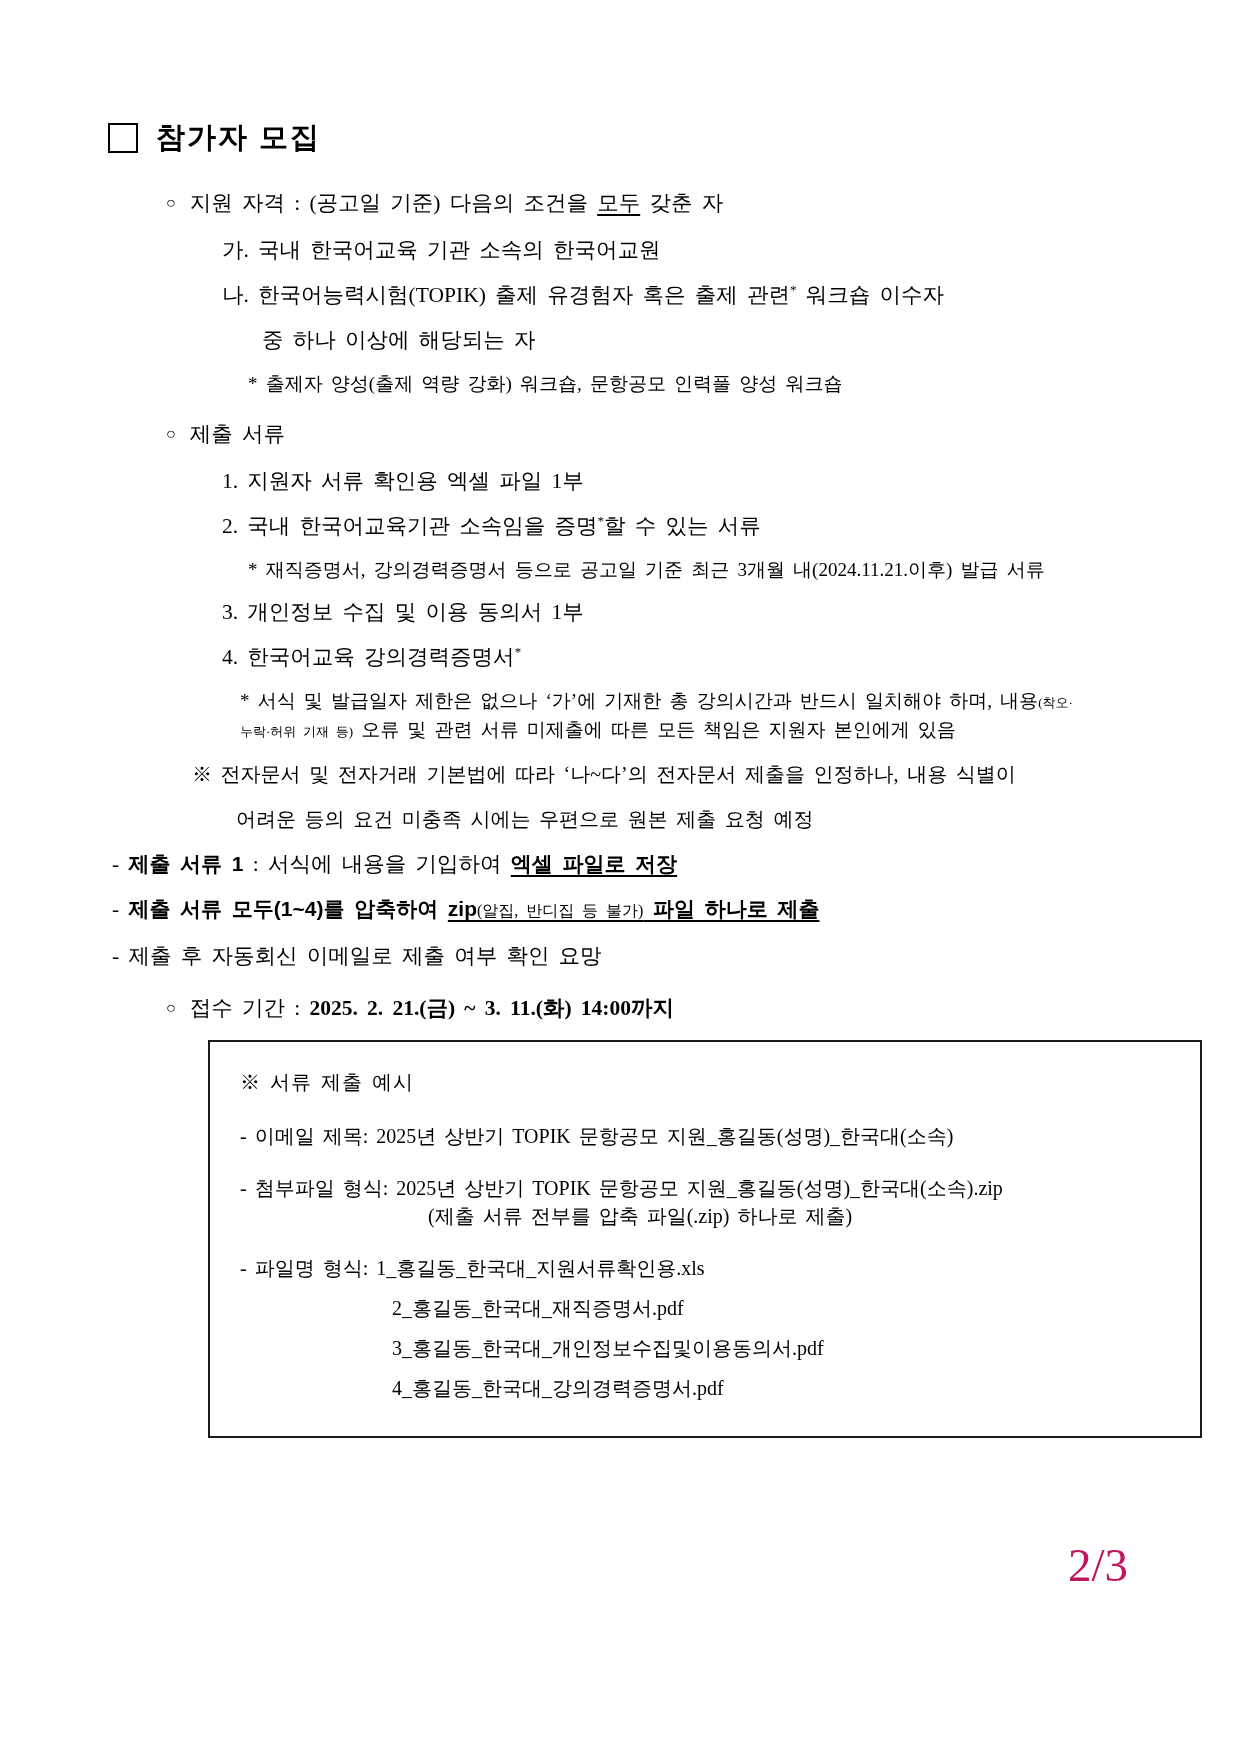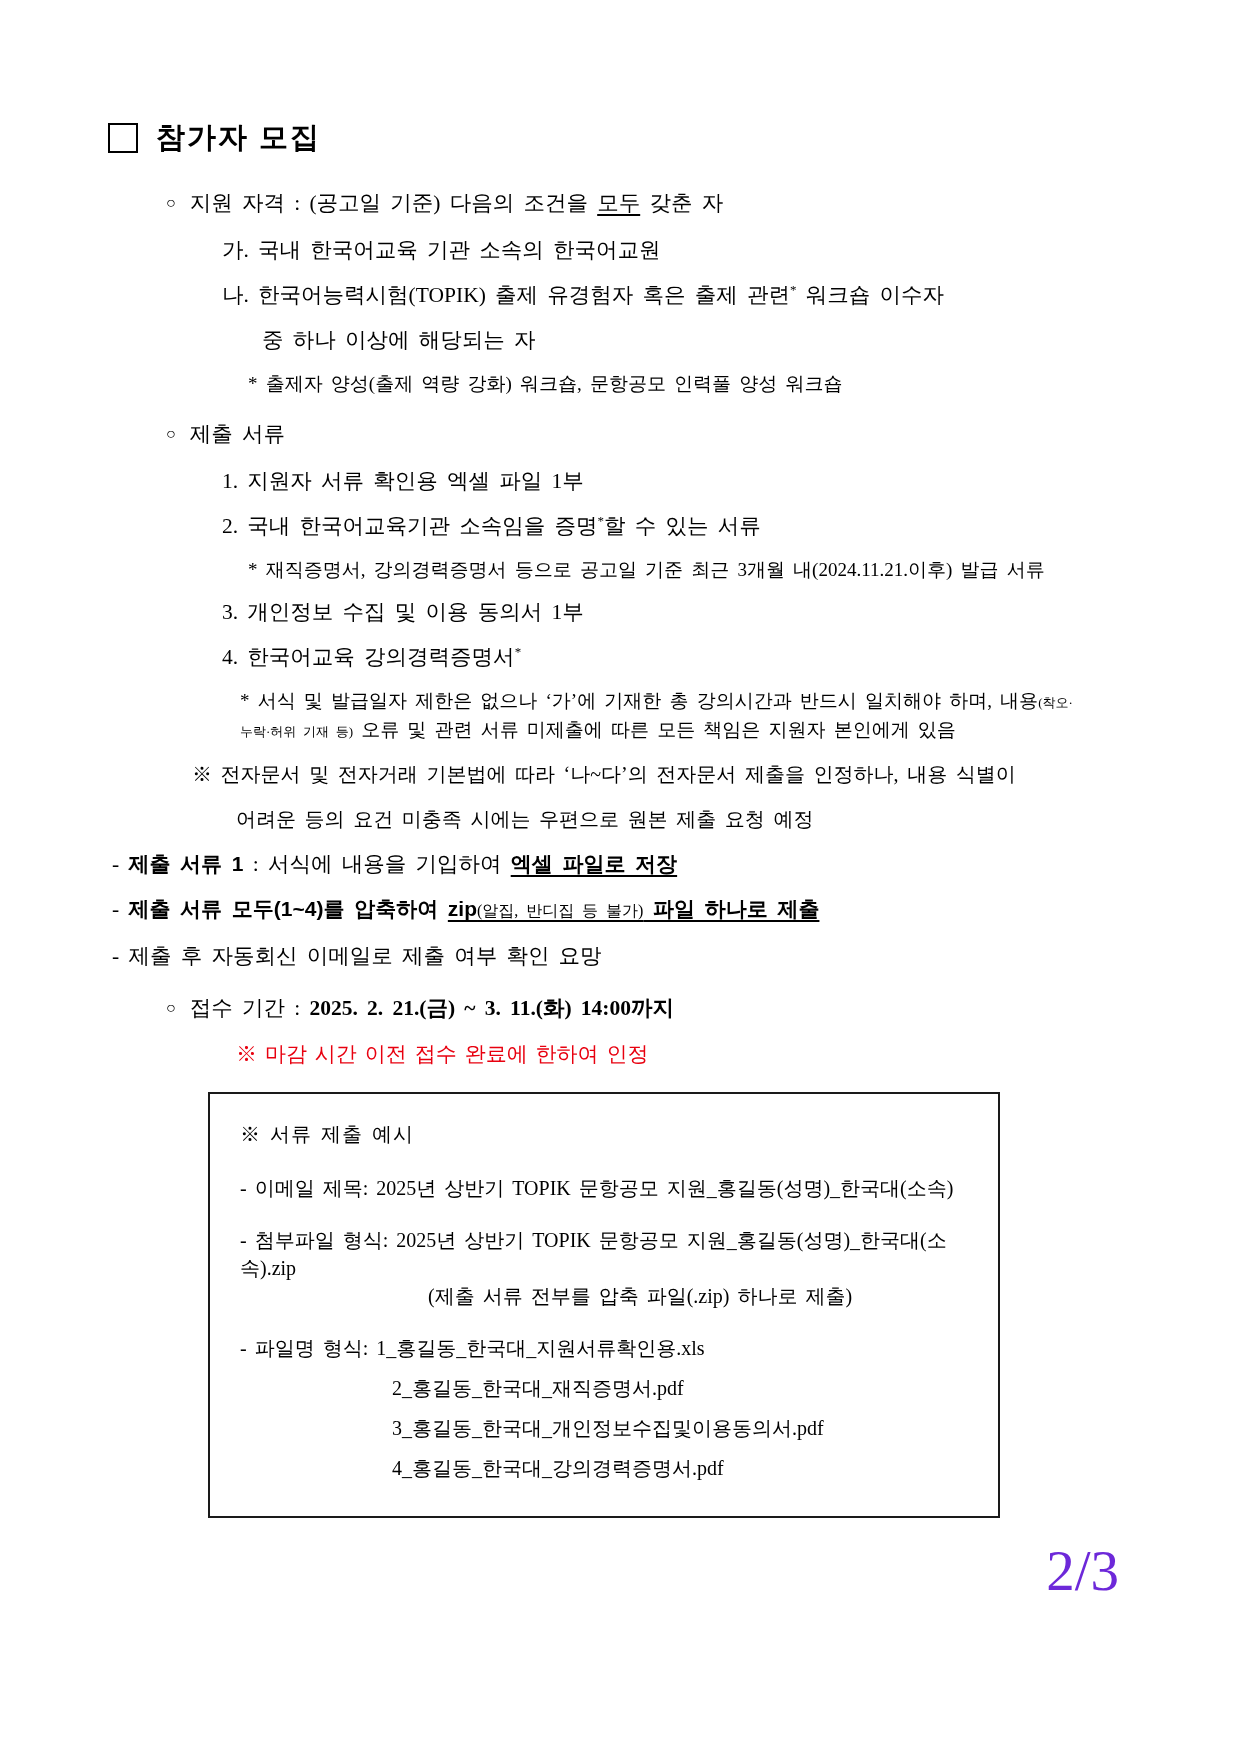--- a/index.html
+++ b/index.html
@@ -38,36 +38,36 @@
   .gb { font-family:"Liberation Sans", sans-serif; font-weight:bold; font-size:21px; }
   .small { font-size:16px; }
   .smallnote { font-size:13px; }
   .red-note {
     margin-left:236px; margin-bottom:24px;
     font-family:"Liberation Sans", sans-serif;
     font-size:21px; color:#e8000f; word-spacing:0.1em;
   }
   
   .example-box {
-    margin-left:208px; width:792px; box-sizing:border-box;
+    margin-left:208px; width:994px; box-sizing:border-box;
     border:2px solid #1a1a1a;
     padding:26px 30px 34px 30px;
     font-size:20px;
   }
   .ebx-line { line-height:28px; word-spacing:0.15em; }
   .ebx-head { margin-bottom:26px; letter-spacing:1px; }
   .ebx-item { margin-bottom:24px; }
   .ebx-note { margin-left:188px; }
   .ebx-file { margin-left:152px; margin-top:12px; }
   .ebx-first-file { display:inline; }
   
   .pagenum {
-    position:absolute; top:1538px; right:121px;
+    position:absolute; top:1538px; right:112px;
     font-family:"Liberation Serif", serif;
-    font-size:57px; color:#6d28d9; font-style:normal;
+    font-size:47px; color:#be185d; font-style:normal;
   }
 </style>
 </head>
 <body>
 
 <div class="page">
 
   <div class="title-row">
     <span class="title-box"></span>
     <span class="title-text">참가자 모집</span>
@@ -110,23 +110,20 @@
   <div class="line dash">
     <span>- </span><span class="gb">제출 서류 모두(1~4)를 압축하여 </span><span class="u"><span class="gb">zip</span><span class="small">(알집, 반디집 등 불가)</span><span class="gb"> 파일 하나로 제출</span></span>
   </div>
   <div class="line dash">
     <span>- </span><span>제출 후 자동회신 이메일로 제출 여부 확인 요망</span>
   </div>
 
   <div class="line l1 gap-top">
     <span class="bullet">○</span><span>접수 기간 : </span><span class="b">2025. 2. 21.(금) ~ 3. 11.(화) 14:00까지</span>
   </div>
-  <div class="red-note">
-    <span>※</span>&nbsp;<span>마감 시간 이전 접수 완료에 한하여 인정</span>
-  </div>
 
   <div class="example-box">
     <div class="ebx-line ebx-head">
       <span>※</span>&nbsp;<span>서류 제출 예시</span>
     </div>
     <div class="ebx-line ebx-item">
       <span>- 이메일 제목: </span><span>2025년 상반기 TOPIK 문항공모 지원_홍길동(성명)_한국대(소속)</span>
     </div>
     <div class="ebx-line ebx-item">
       <span>- 첨부파일 형식: </span><span>2025년 상반기 TOPIK 문항공모 지원_홍길동(성명)_한국대(소속).zip</span>

